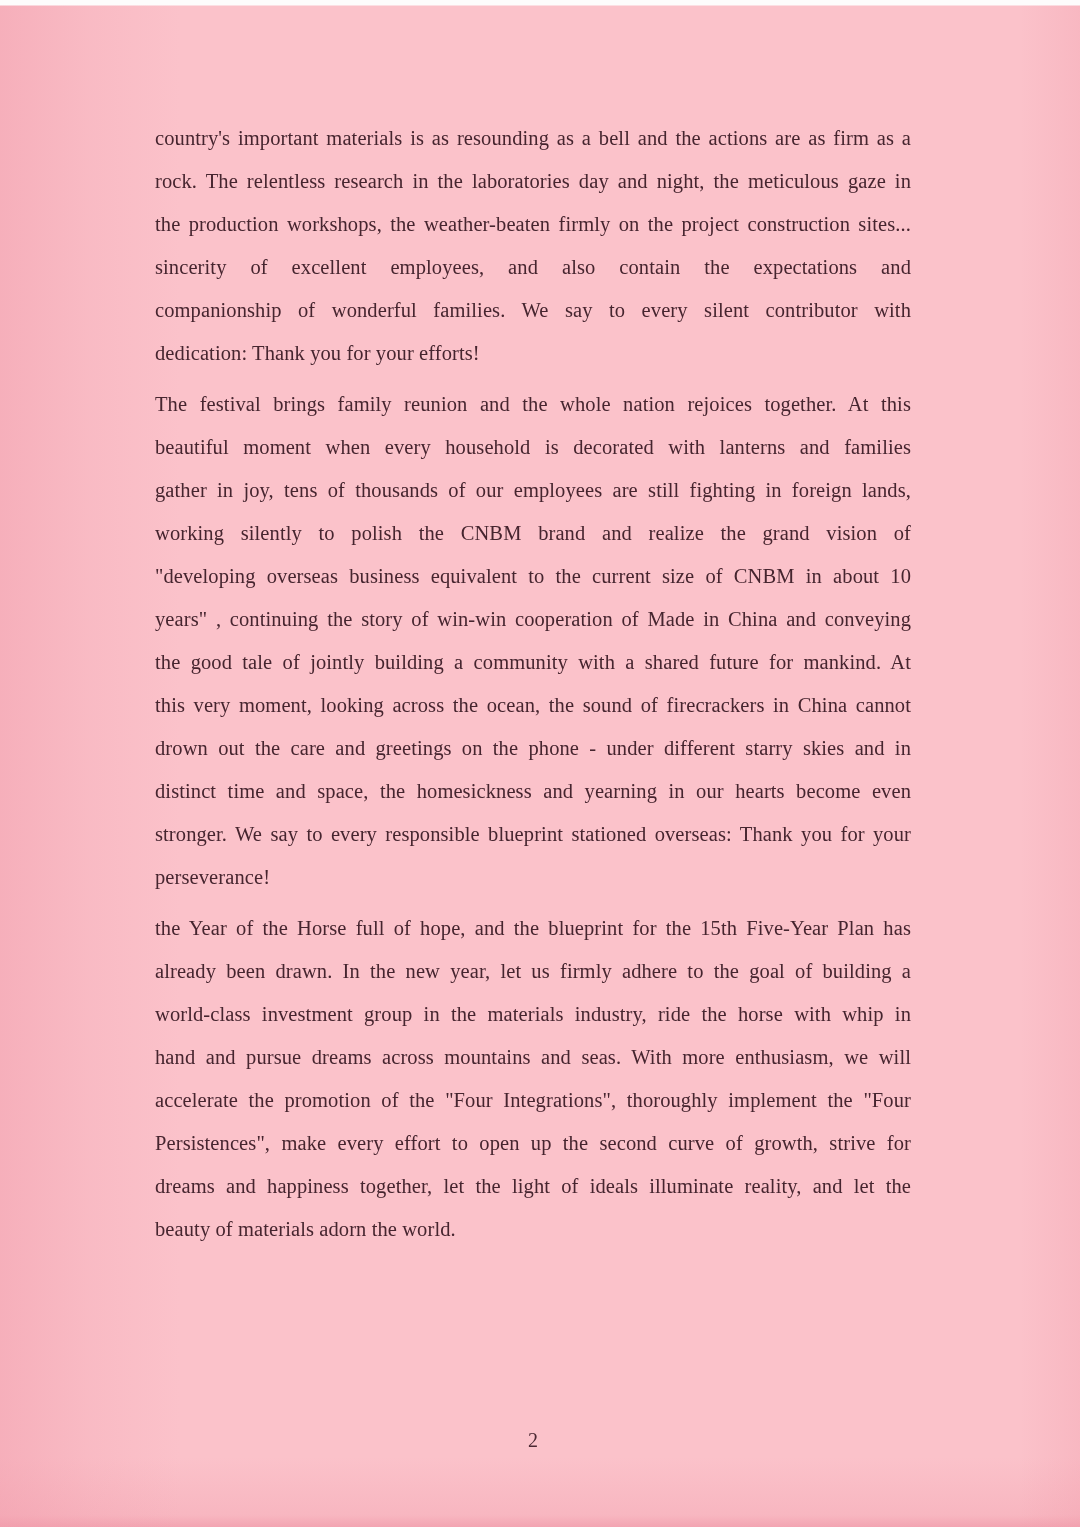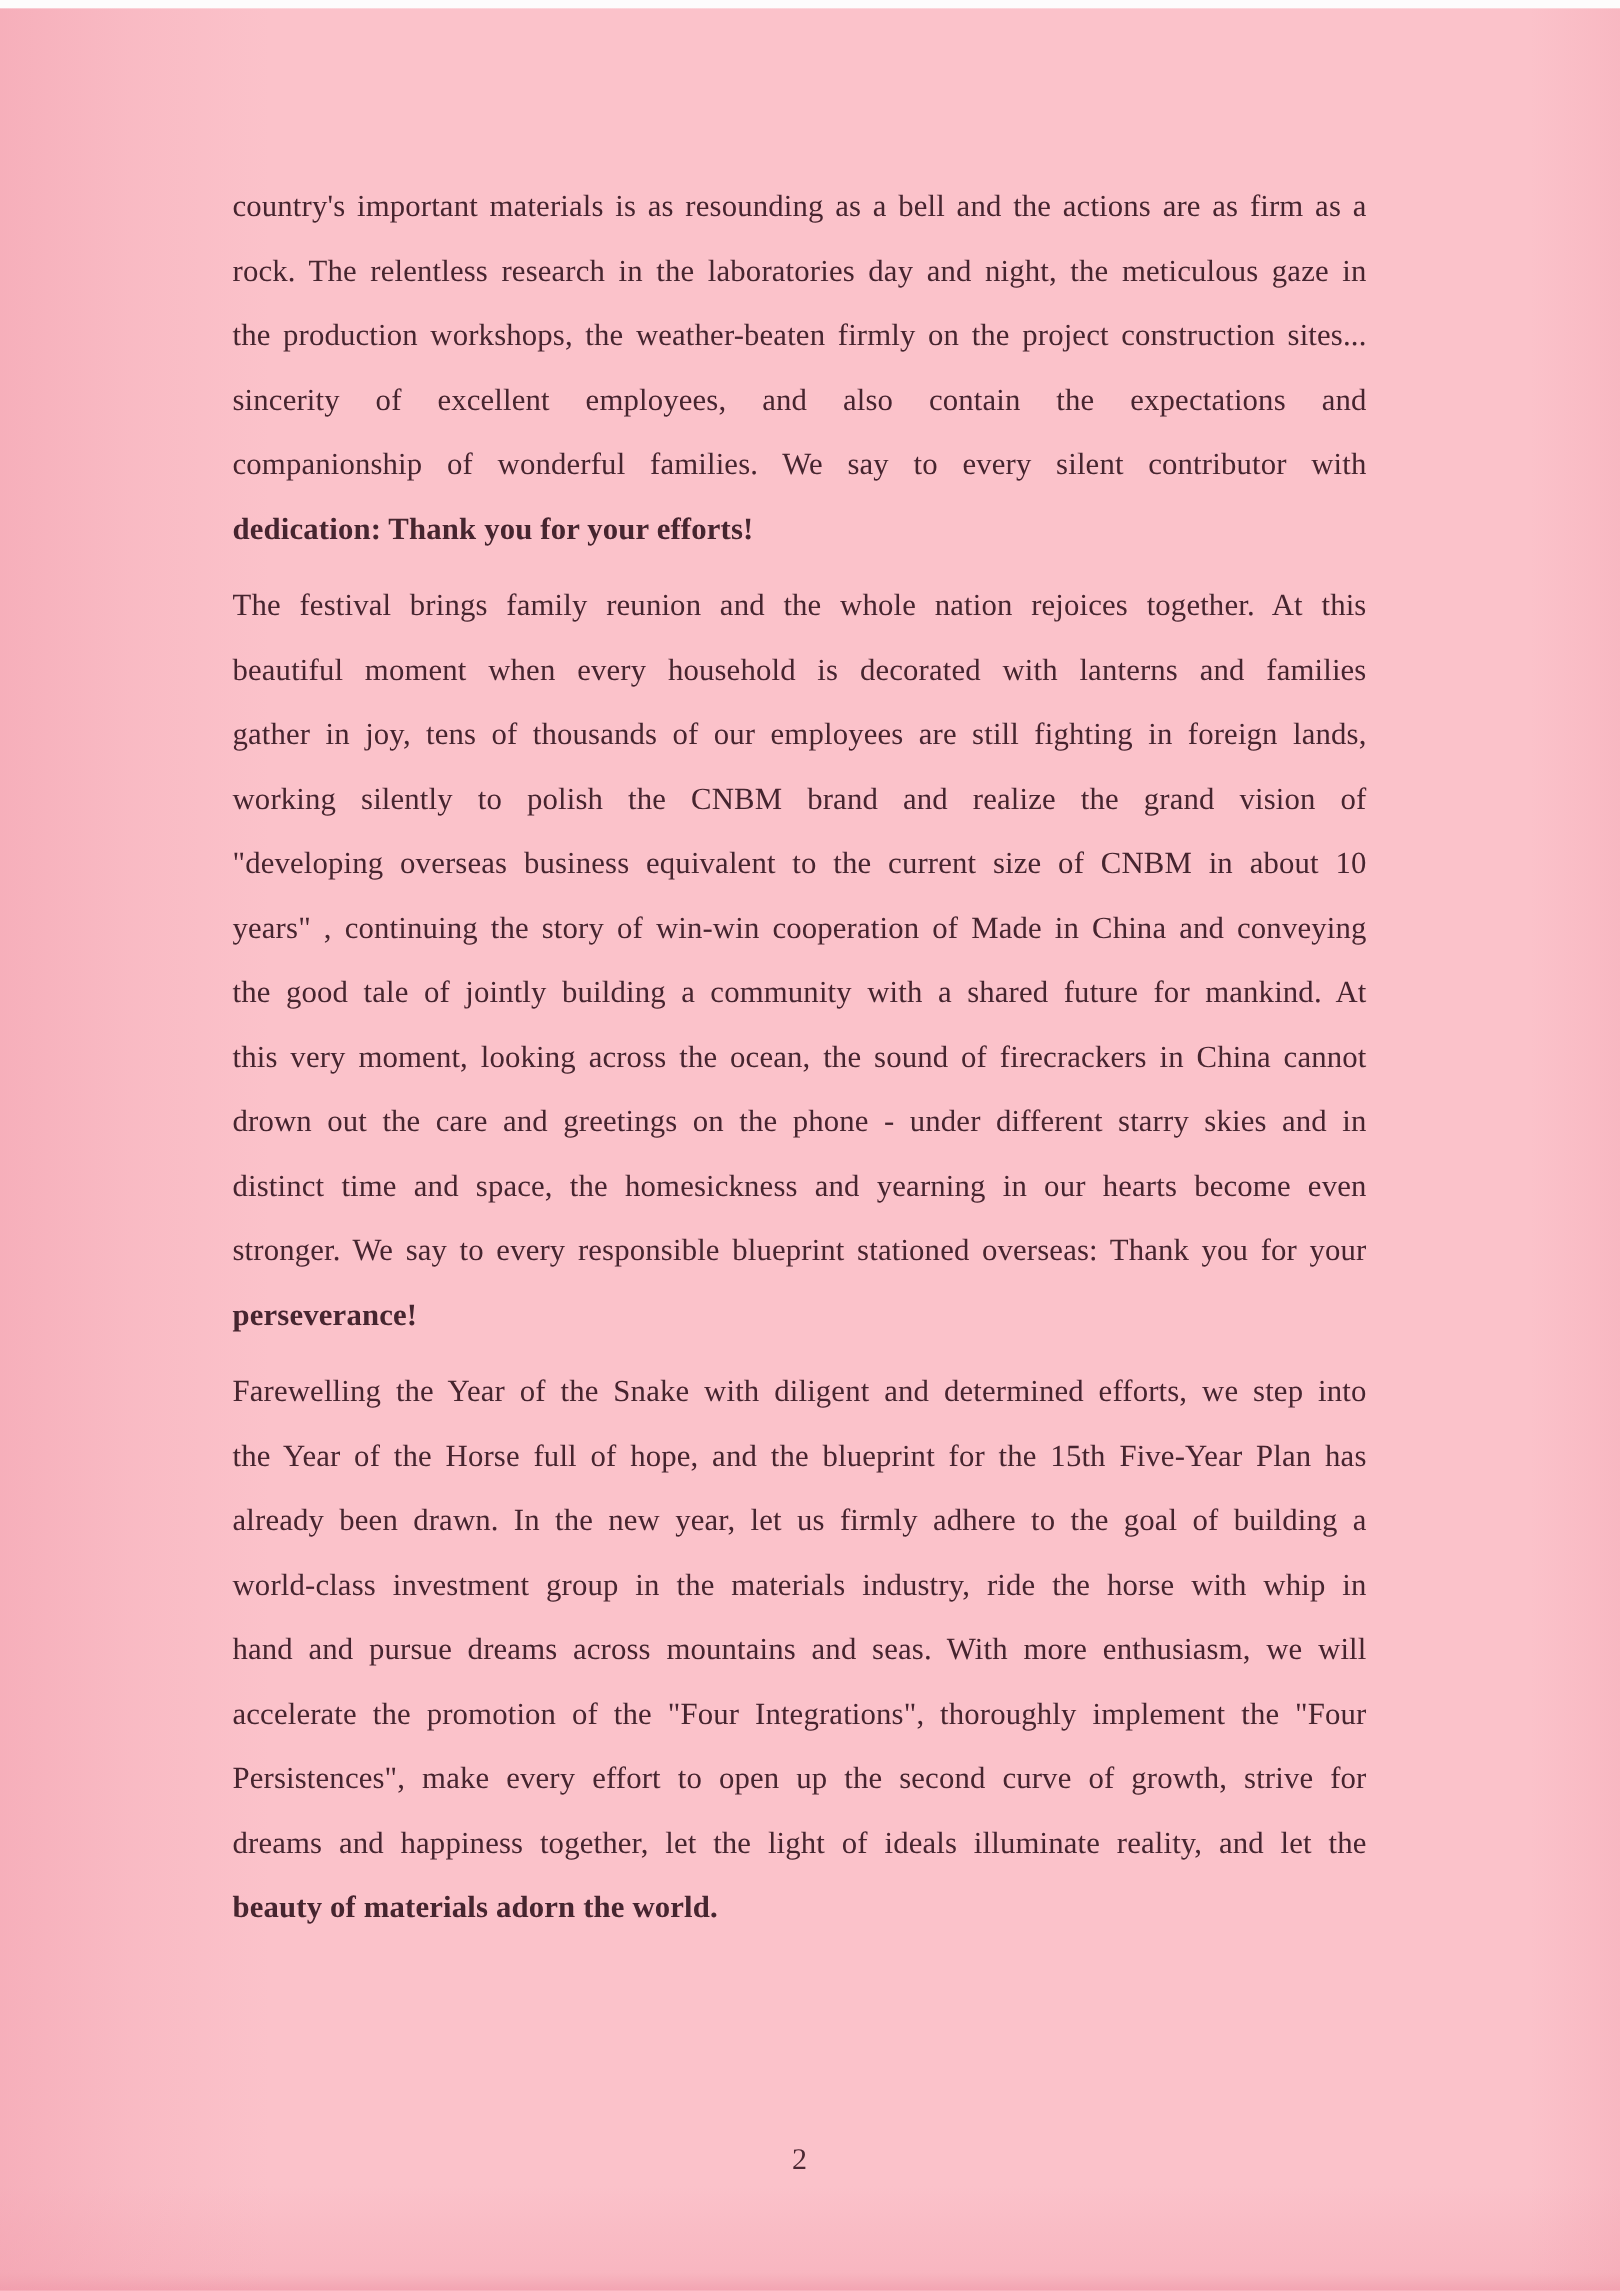--- a/index.html
+++ b/index.html
@@ -41,21 +41,20 @@
     height: 43px;
     line-height: 43px;
     text-align: justify;
     text-align-last: justify;
     white-space: normal;
     overflow: visible;
   }
   .line.last {
     text-align: left;
     text-align-last: left;
-    font-weight: bold;
   }
   .page-number {
     position: absolute;
     top: 1428px;
     left: 0;
     width: 1066px;
     text-align: center;
     color: #4b2833;
     font-size: 20px;
     line-height: 24px;
@@ -86,21 +85,20 @@
     <div class="line">years" , continuing the story of win-win cooperation of Made in China and conveying</div>
     <div class="line">the good tale of jointly building a community with a shared future for mankind. At</div>
     <div class="line">this very moment, looking across the ocean, the sound of firecrackers in China cannot</div>
     <div class="line">drown out the care and greetings on the phone - under different starry skies and in</div>
     <div class="line">distinct time and space, the homesickness and yearning in our hearts become even</div>
     <div class="line">stronger. We say to every responsible blueprint stationed overseas: Thank you for your</div>
     <div class="line last">perseverance!</div>
   </div>
 
   <div class="para">
-    <div class="line">Farewelling the Year of the Snake with diligent and determined efforts, we step into</div>
     <div class="line">the Year of the Horse full of hope, and the blueprint for the 15th Five-Year Plan has</div>
     <div class="line">already been drawn. In the new year, let us firmly adhere to the goal of building a</div>
     <div class="line">world-class investment group in the materials industry, ride the horse with whip in</div>
     <div class="line">hand and pursue dreams across mountains and seas. With more enthusiasm, we will</div>
     <div class="line">accelerate the promotion of the "Four Integrations", thoroughly implement the "Four</div>
     <div class="line">Persistences", make every effort to open up the second curve of growth, strive for</div>
     <div class="line">dreams and happiness together, let the light of ideals illuminate reality, and let the</div>
     <div class="line last">beauty of materials adorn the world.</div>
   </div>
 

